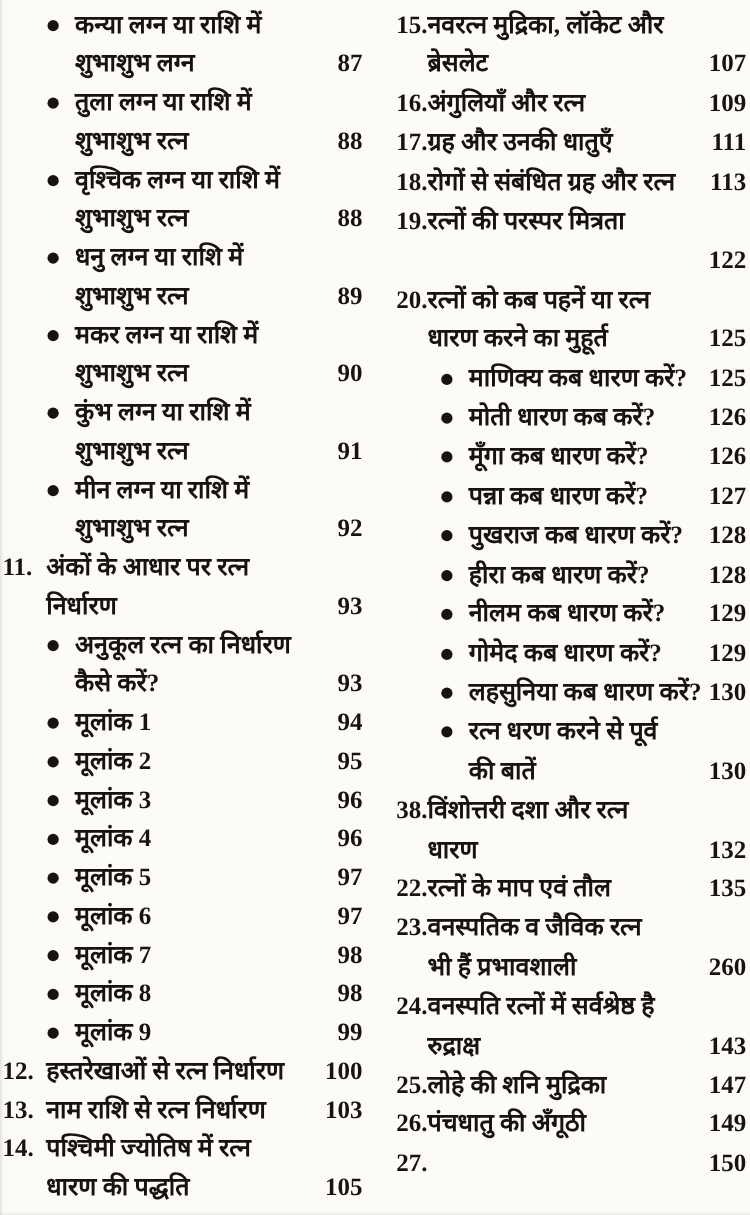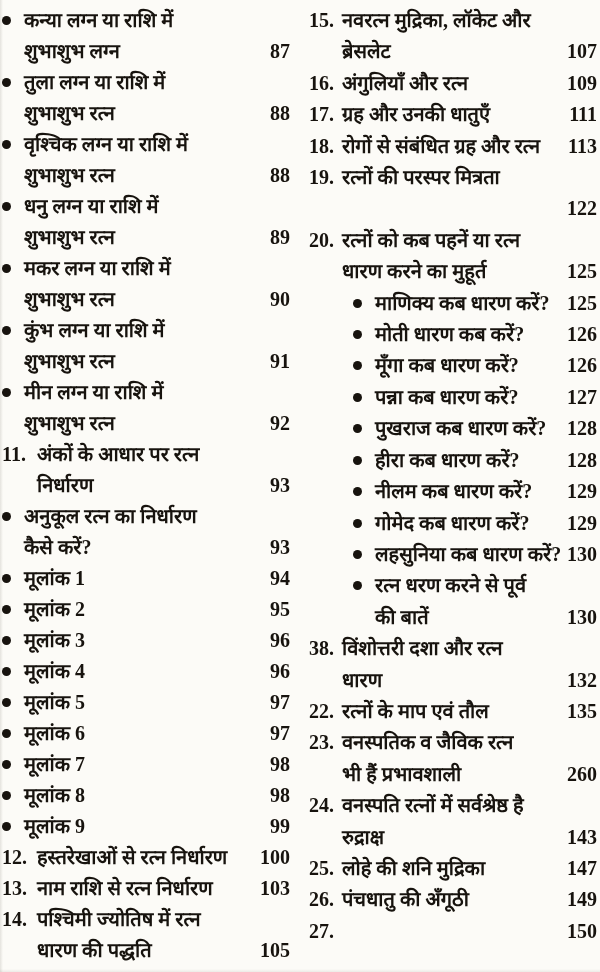--- a/index.html
+++ b/index.html
@@ -29,32 +29,33 @@
     box-sizing: border-box;
     overflow: hidden;
   }
   .col-left {
     width: 288px;
     margin-right: 14px;
   }
   .col-right {
     width: 293px;
     padding-left: 5px;
+    text-align: right;
   }
   .entry {
     display: flex;
     align-items: flex-start;
   }
   .num {
     flex-shrink: 0;
     width: 35px;
     font-size: 20px;
   }
   .col-right .num { width: 33px; }
-  .col-left  .entry.bulleted { }
+  .col-left  .entry.bulleted { padding-left: 36px; }
   .col-right .entry.bulleted { padding-left: 44px; }
   .bullet {
     flex-shrink: 0;
     width: 22px;
   }
   .bullet::before {
     content: "";
     display: block;
     width: 9px;
     height: 9px;

